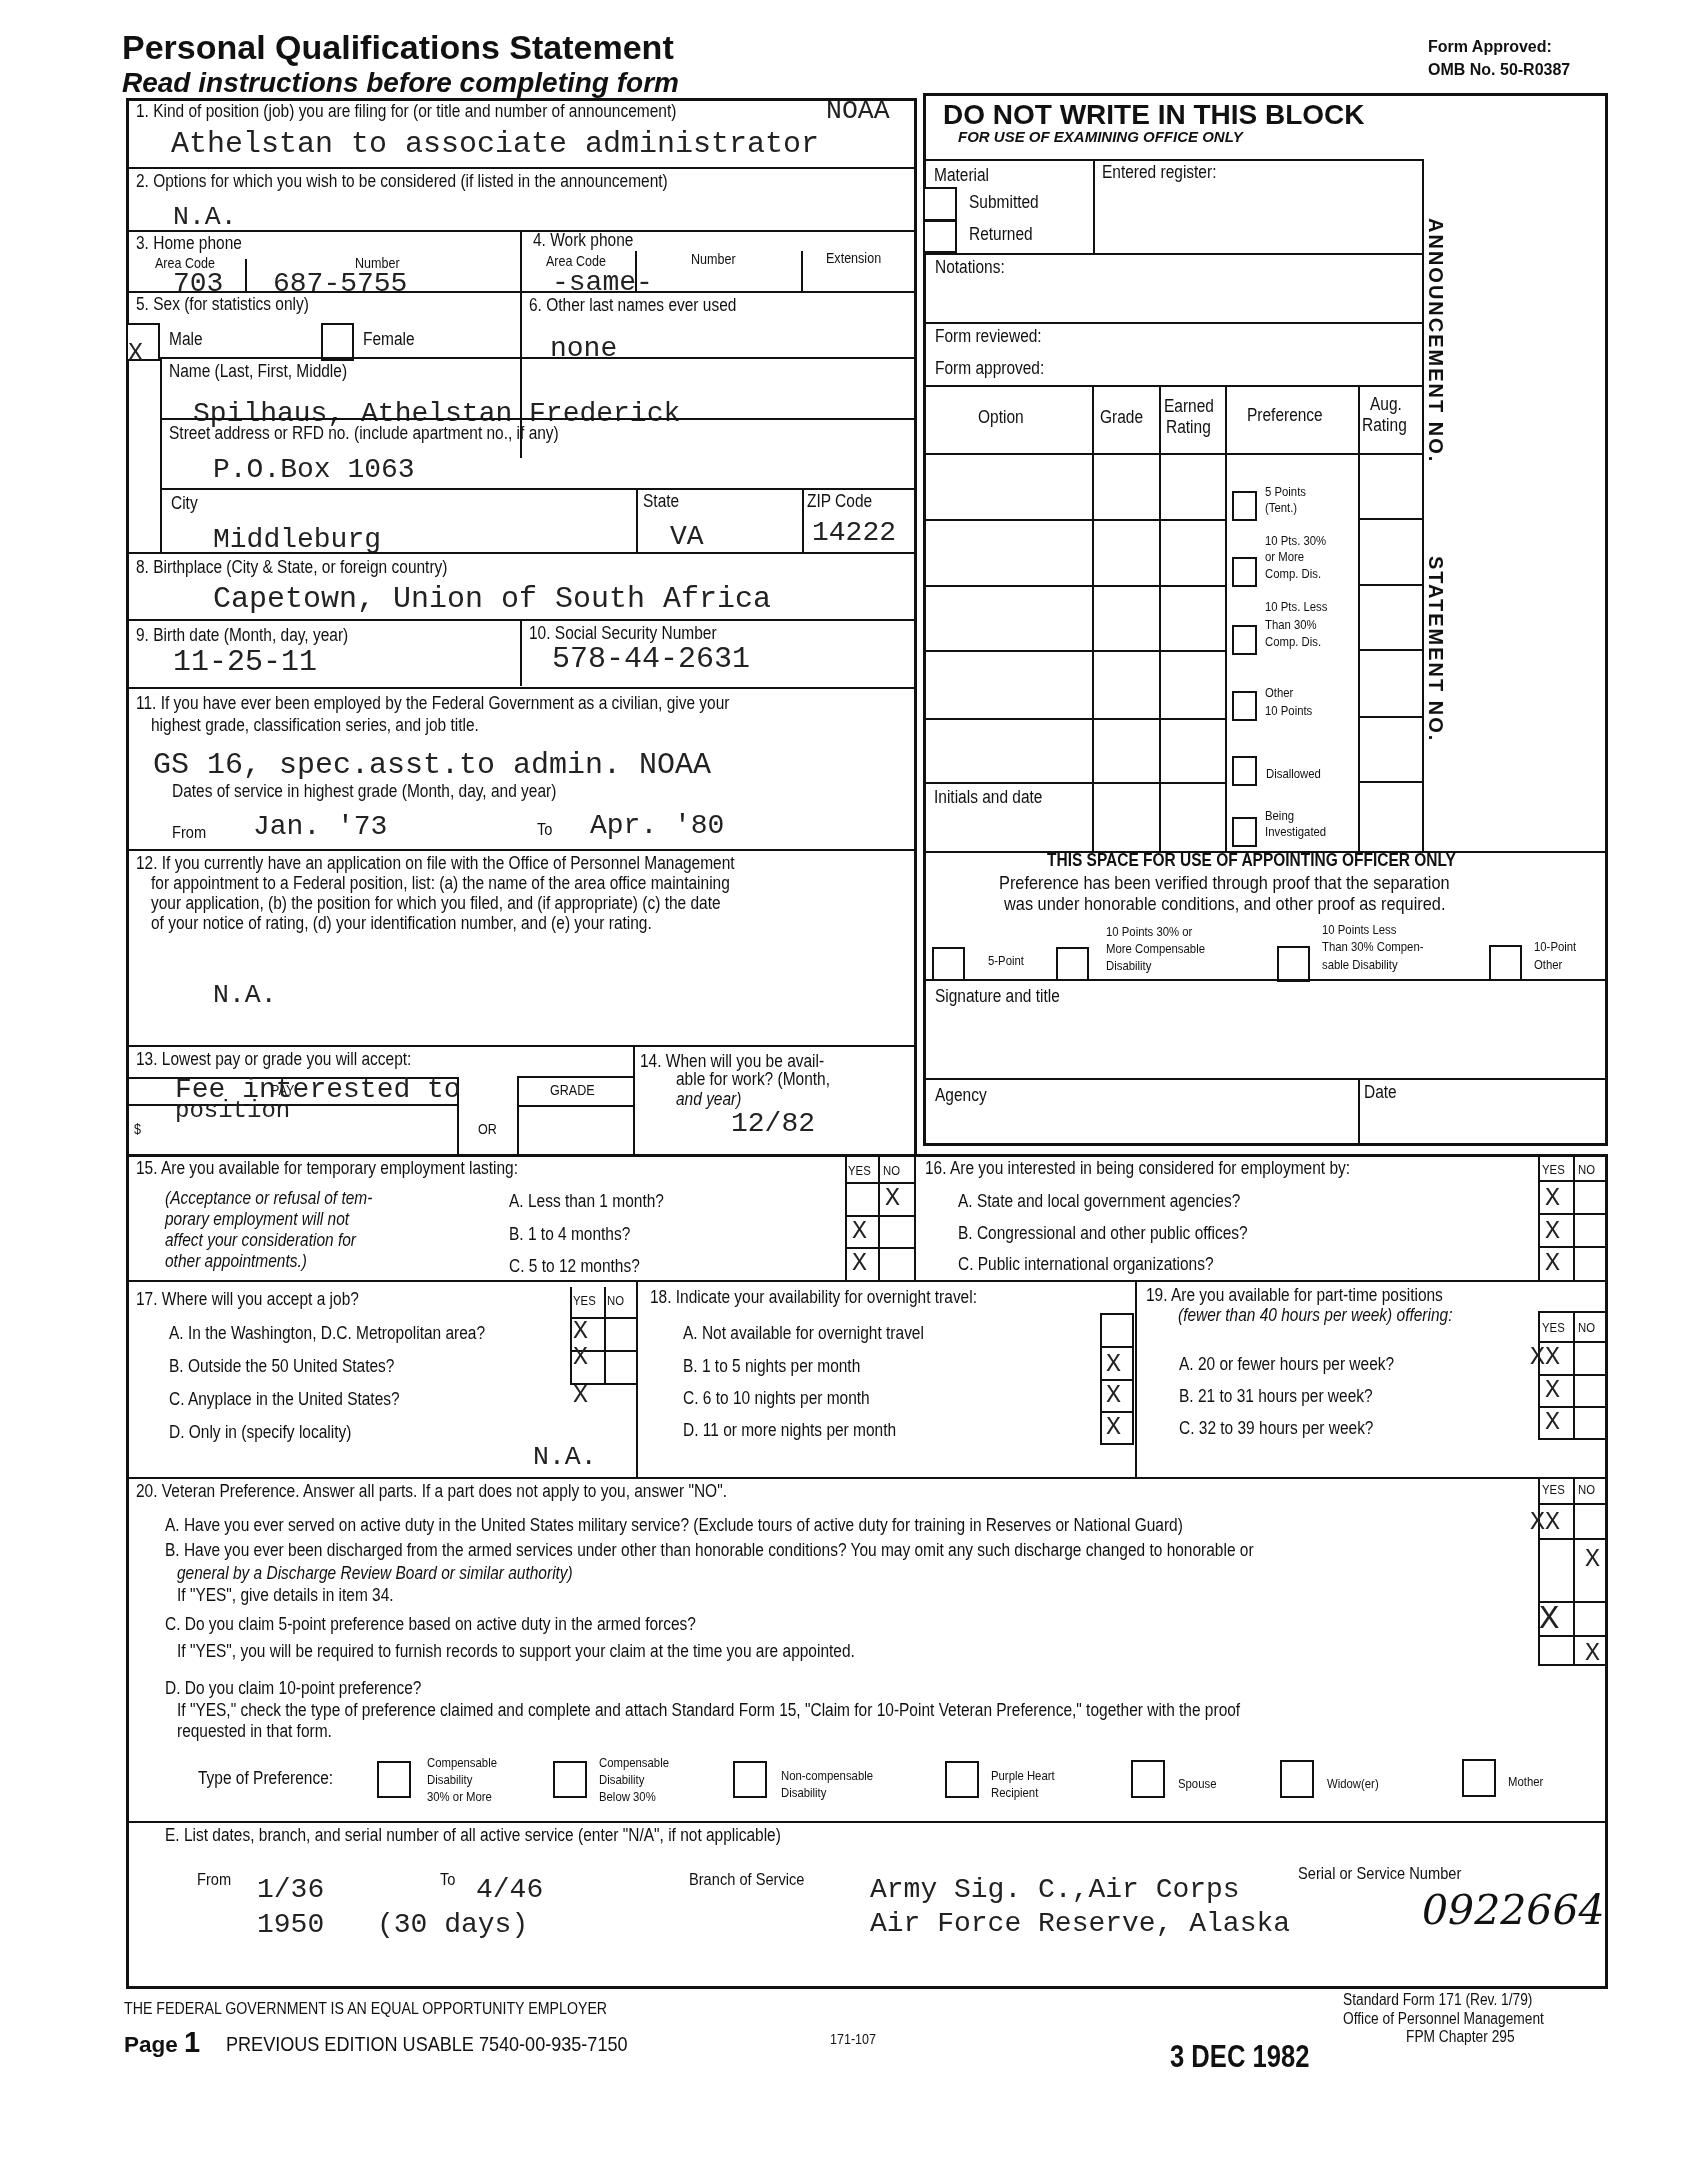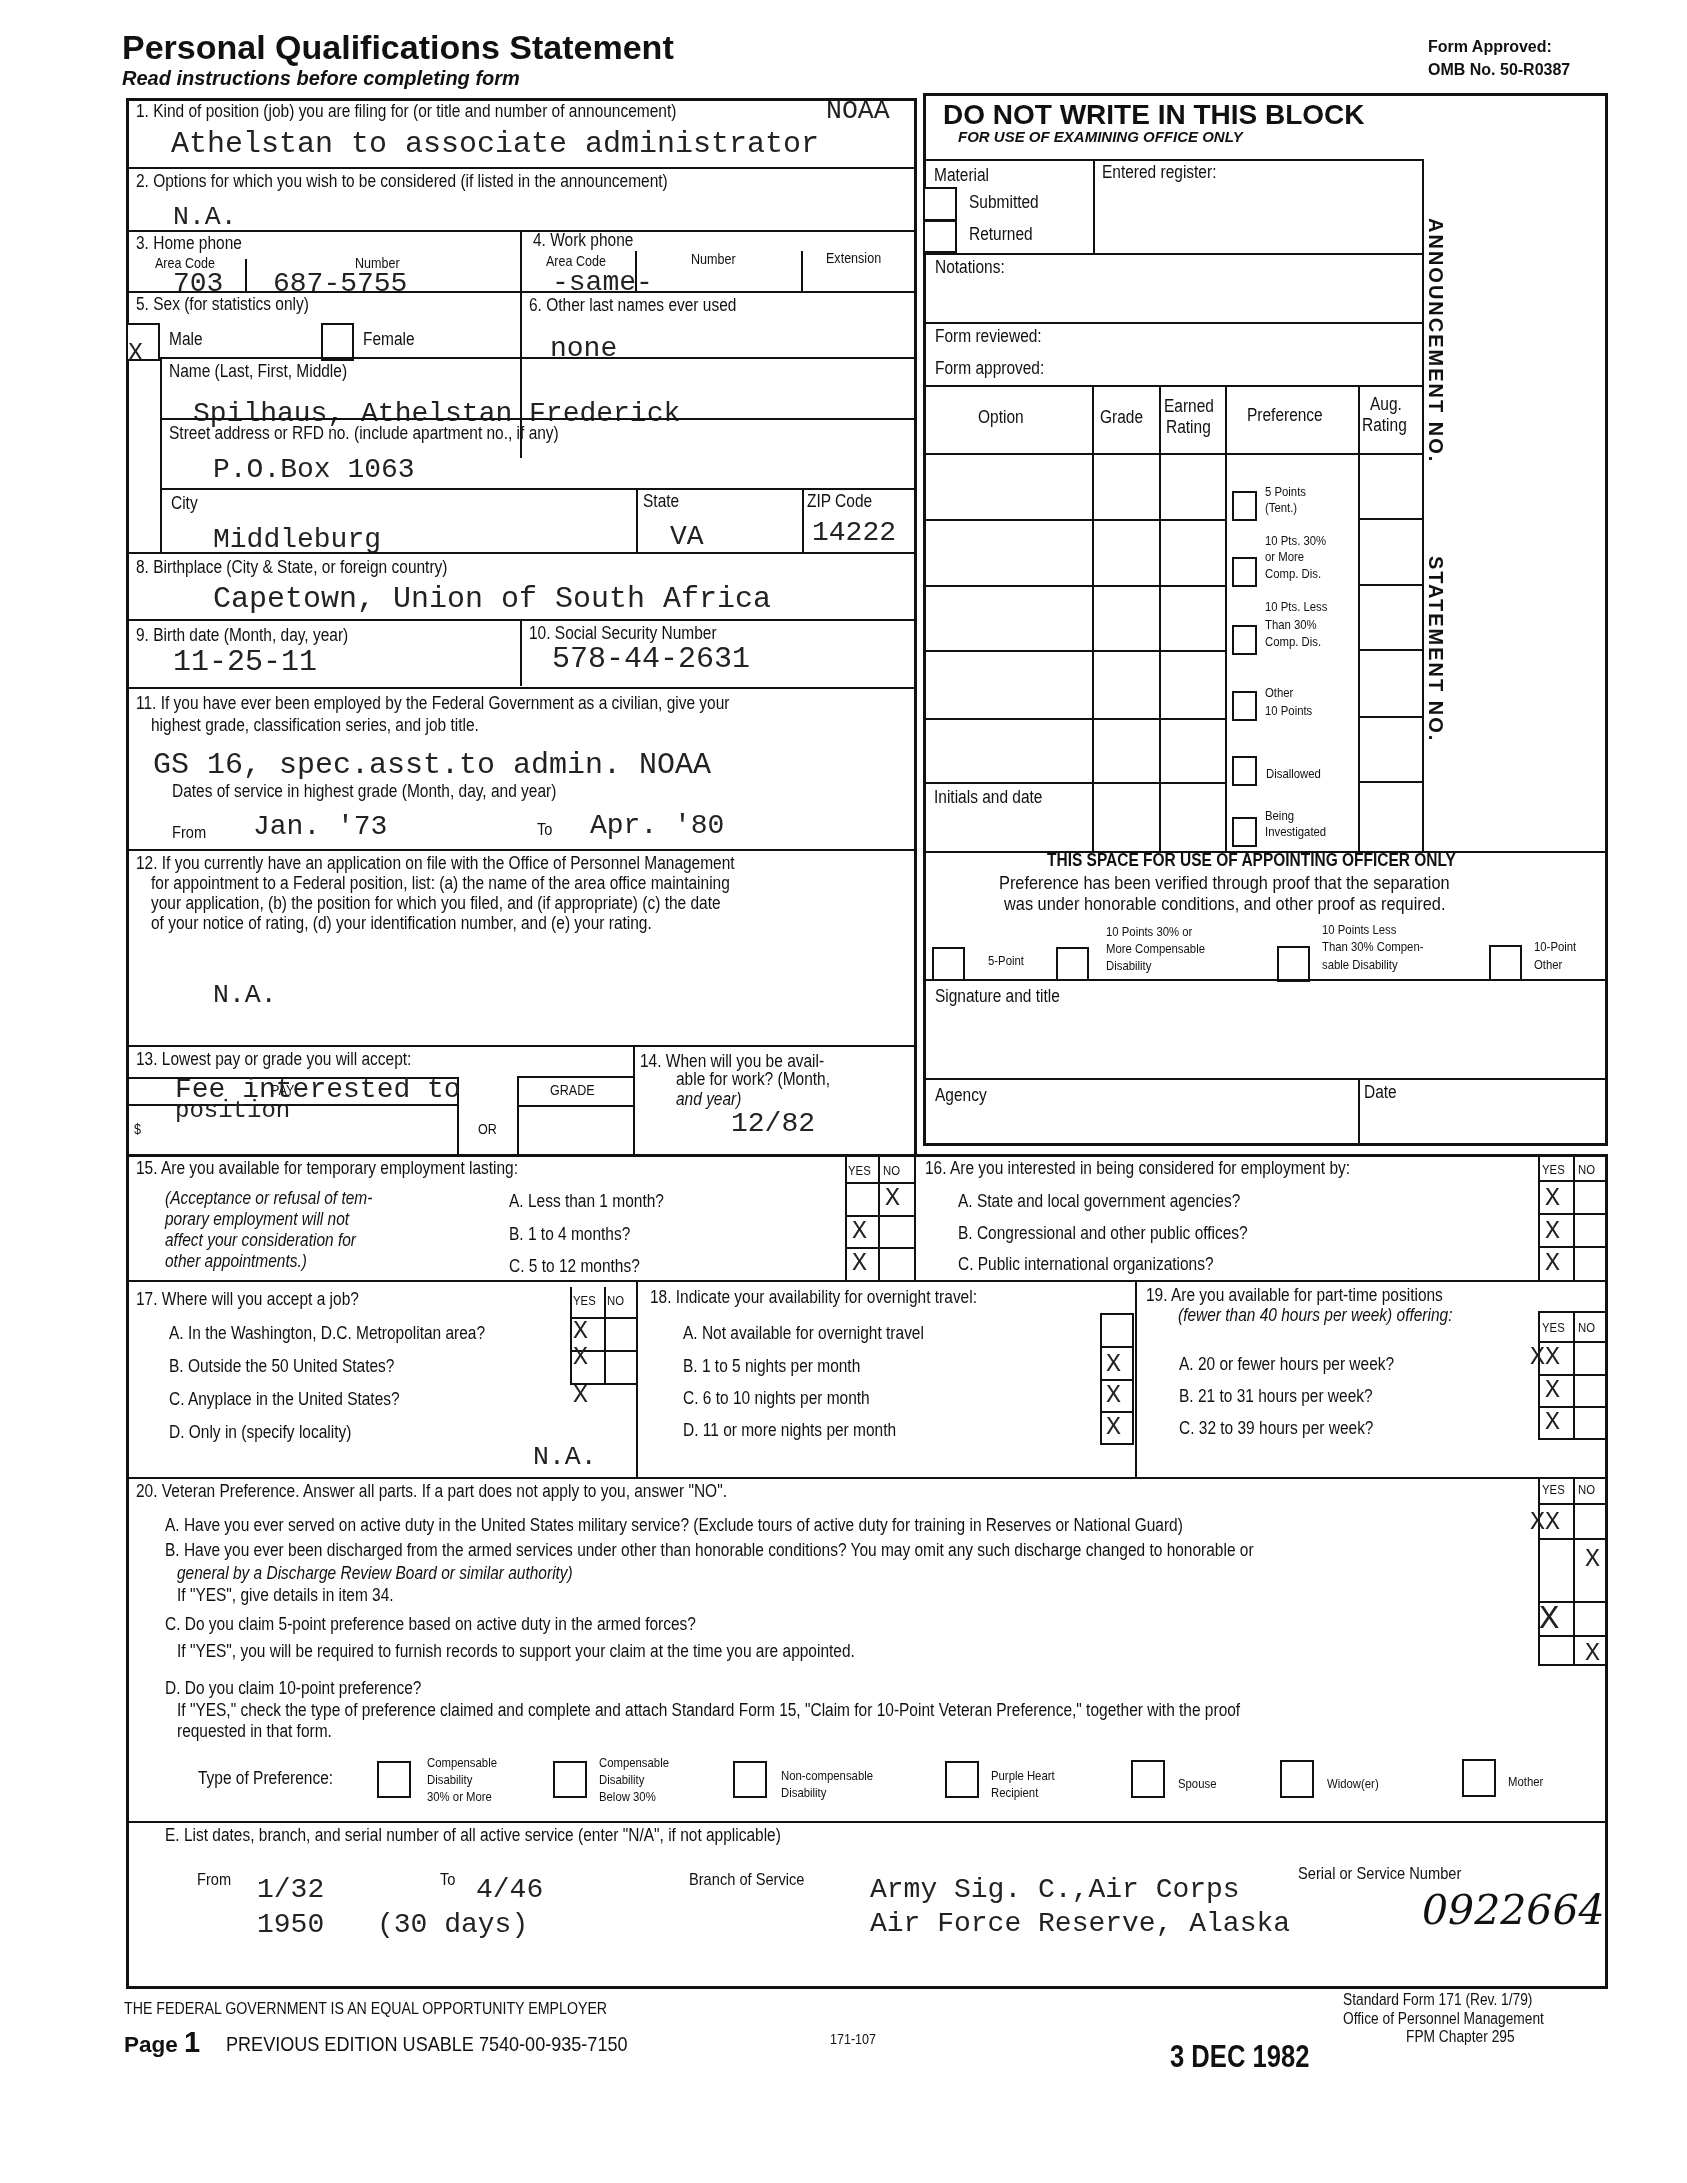--- a/index.html
+++ b/index.html
@@ -16,21 +16,21 @@
   .vl{position:absolute;width:0;border-left:2px solid #111;}
   .thick{border-width:3.3px;}
   .cb{position:absolute;width:25px;height:30px;border:2.6px solid #111;box-sizing:border-box;background:#fff;}
   .vert{position:absolute;writing-mode:vertical-rl;font-family:"Liberation Sans",sans-serif;font-weight:bold;font-size:20px;letter-spacing:2px;}
   .hdr{font-family:"Liberation Sans",sans-serif;font-weight:bold;}
 </style>
 </head>
 <body>
 
 <div class="abs hdr" style="left:122px;top:28px;font-size:34px;">Personal Qualifications Statement</div>
-<div class="abs hdr it" style="left:122px;top:67px;font-size:20px;">Read instructions before completing form</div>
+<div class="abs hdr it" style="left:122px;top:67px;font-size:28px;">Read instructions before completing form</div>
 <div class="abs hdr" style="left:1428px;top:38px;font-size:16px;">Form Approved:</div>
 <div class="abs hdr" style="left:1428px;top:61px;font-size:16px;">OMB No. 50-R0387</div>
 
 <div class="box thick" style="left:126px;top:98px;width:791px;height:1059px;"></div>
 
 <div class="abs lbl" style="left:136px;top:101px;">1. Kind of position (job) you are filing for (or title and number of announcement)</div>
 <div class="abs tw" style="left:826px;top:96px;font-size:26.5px;">NOAA</div>
 <div class="abs tw" style="left:171px;top:127px;">Athelstan to associate administrator</div>
 <div class="hl" style="left:126px;top:167px;width:791px;"></div>
 
@@ -364,21 +364,21 @@
 <div class="cb" style="left:1462px;top:1759px;width:34px;height:38px;"></div>
 <div class="abs lbl xs" style="left:1508px;top:1774px;">Mother</div>
 
 <div class="hl" style="left:126px;top:1821px;width:1482px;"></div>
 
 <div class="abs lbl" style="left:165px;top:1825px;">E. List dates, branch, and serial number of all active service (enter "N/A", if not applicable)</div>
 <div class="abs lbl sm" style="left:197px;top:1870px;font-size:17px;">From</div>
 <div class="abs lbl sm" style="left:440px;top:1870px;font-size:17px;">To</div>
 <div class="abs lbl sm" style="left:689px;top:1870px;font-size:17px;">Branch of Service</div>
 <div class="abs lbl sm" style="left:1298px;top:1864px;font-size:17px;">Serial or Service Number</div>
-<div class="abs tw" style="left:257px;top:1874px;font-size:28px;">1/32</div>
+<div class="abs tw" style="left:257px;top:1874px;font-size:28px;">1/36</div>
 <div class="abs tw" style="left:476px;top:1874px;font-size:28px;">4/46</div>
 <div class="abs tw" style="left:257px;top:1909px;font-size:28px;">1950</div>
 <div class="abs tw" style="left:377px;top:1909px;font-size:28px;">(30 days)</div>
 <div class="abs tw" style="left:870px;top:1874px;font-size:28px;">Army Sig. C.,Air Corps</div>
 <div class="abs tw" style="left:870px;top:1908px;font-size:28px;">Air Force Reserve, Alaska</div>
 <div class="abs" style="left:1422px;top:1886px;font-family:'DejaVu Serif',serif;font-style:italic;font-size:41px;color:#111;">0922664</div>
 
 <div class="abs lbl" style="left:124px;top:1999px;font-size:16.5px;">THE FEDERAL GOVERNMENT IS AN EQUAL OPPORTUNITY EMPLOYER</div>
 <div class="abs hdr" style="left:124px;top:2026px;font-size:22.5px;">
   <span>Page</span>

